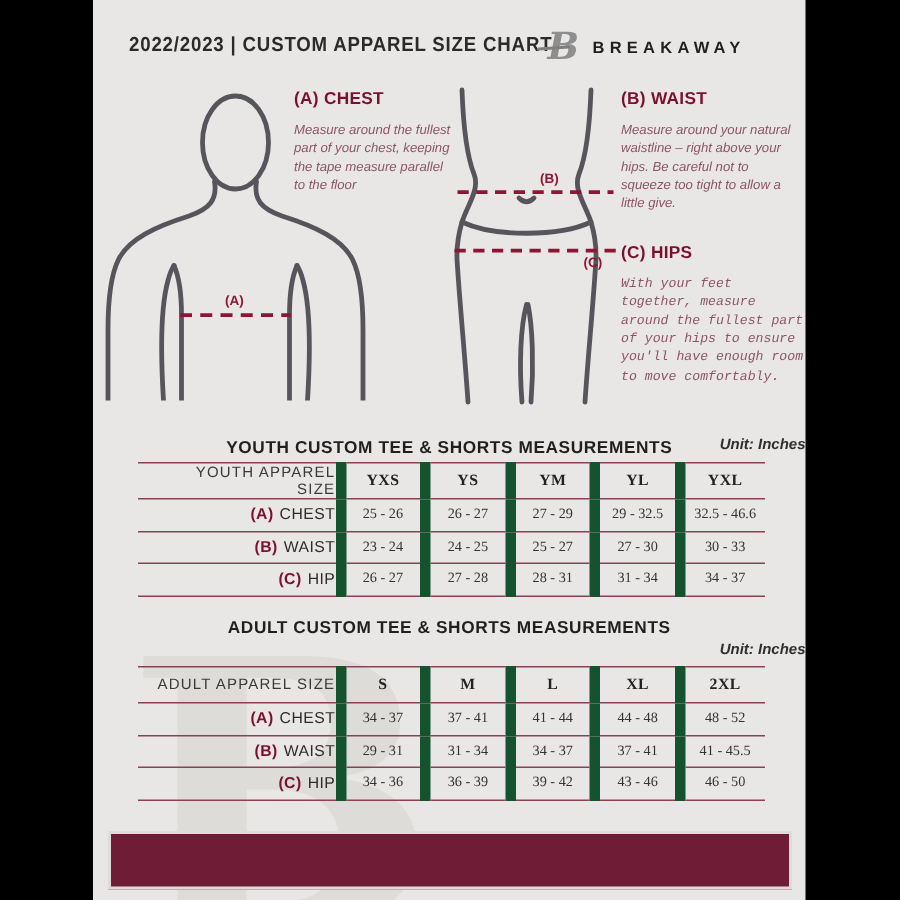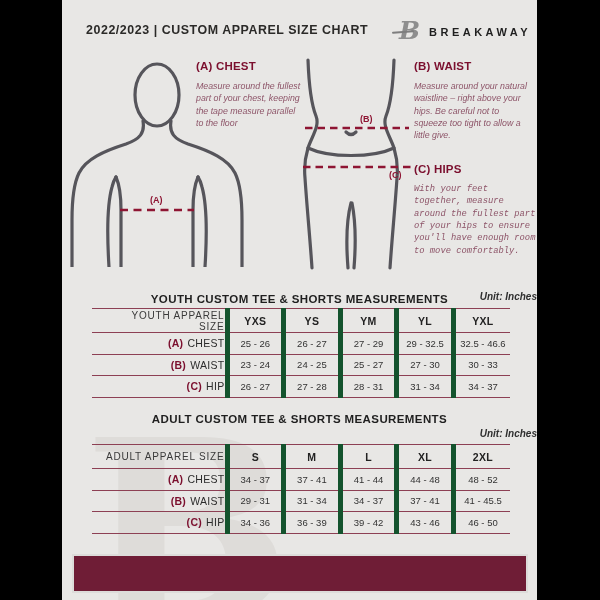--- a/index.html
+++ b/index.html
@@ -5,21 +5,21 @@
   html,body{margin:0;padding:0;background:#000;}
   *{box-sizing:border-box;}
   .stage{position:relative;width:600px;height:600px;background:#000;overflow:hidden;
          font-family:"Liberation Sans","DejaVu Sans",sans-serif;}
   .content{position:absolute;left:62px;top:0;width:475px;height:600px;background:#e8e7e5;}
 
   
   .hdr-title{position:absolute;left:24px;top:22px;font-size:13.5px;font-weight:700;
              color:#2b2a28;letter-spacing:.6px;white-space:nowrap;
              transform:scaleX(.92);transform-origin:left center;}
-  .brand{position:absolute;right:6px;top:18px;display:flex;align-items:center;gap:8px;}
+  .brand{position:absolute;right:40px;top:18px;display:flex;align-items:center;gap:8px;}
   .logo-b{position:relative;width:26px;height:28px;}
   .logo-b .bchar{font-family:"DejaVu Serif","Liberation Serif",serif;font-style:italic;
                  font-weight:700;font-size:25px;color:#8e8e8e;position:absolute;left:4px;top:-2px;}
   .logo-b .bline{position:absolute;left:-3px;top:13px;width:22px;height:2.2px;background:#7e7e7e;
                  border-radius:2px;transform:rotate(-4deg);}
   .brand-name{font-size:11px;font-weight:700;letter-spacing:3.5px;color:#1f1f1f;}
 
   
   .fig{position:absolute;z-index:1;}
   .fig path,.fig ellipse{fill:none;stroke:#56555b;stroke-width:3.2;stroke-linecap:round;}
@@ -33,21 +33,21 @@
   
   .sec-title{position:absolute;left:0;width:475px;text-align:center;z-index:1;
              font-size:11.5px;font-weight:700;color:#1f1f1f;letter-spacing:.4px;}
   .sec-unit{position:absolute;left:0;width:475px;text-align:right;z-index:1;
             font-size:10px;font-style:italic;font-weight:600;color:#2f2f2f;}
 
   
   table.size-table{position:absolute;left:30px;width:418px;border-collapse:collapse;
                    table-layout:fixed;z-index:1;border-top:1.6px solid #8d4054;}
   .size-table th,.size-table td{border-bottom:1.6px solid #8d4054;padding:0;background:transparent;}
-  .size-table th+th,.size-table td+td{border-left:5px solid #14532d;}
+  .size-table th+th,.size-table td+td{border-left:7px solid #14532d;font-family:Liberation Serif, serif;}
   .size-table th{height:24px;font-size:10.5px;font-weight:700;color:#222;text-align:center;letter-spacing:.3px;}
   .size-table td{height:21.5px;font-size:9.5px;color:#333;text-align:center;}
   .size-table .lblcol{width:135px;text-align:right;padding-left:12px;}
   .size-table th.lblcol{font-weight:400;font-size:10px;letter-spacing:.8px;color:#3a3a3a;}
   .size-table td.lblcol{font-size:10.5px;color:#2c2c2c;letter-spacing:.3px;}
   .rowkey{font-weight:700;color:#7b0f2e;margin-right:4px;}
 
   
   .watermark{position:absolute;left:22px;top:408px;z-index:0;font-size:245px;line-height:1;
              font-weight:700;color:#dedcd9;font-family:"DejaVu Serif","Liberation Serif",serif;}

